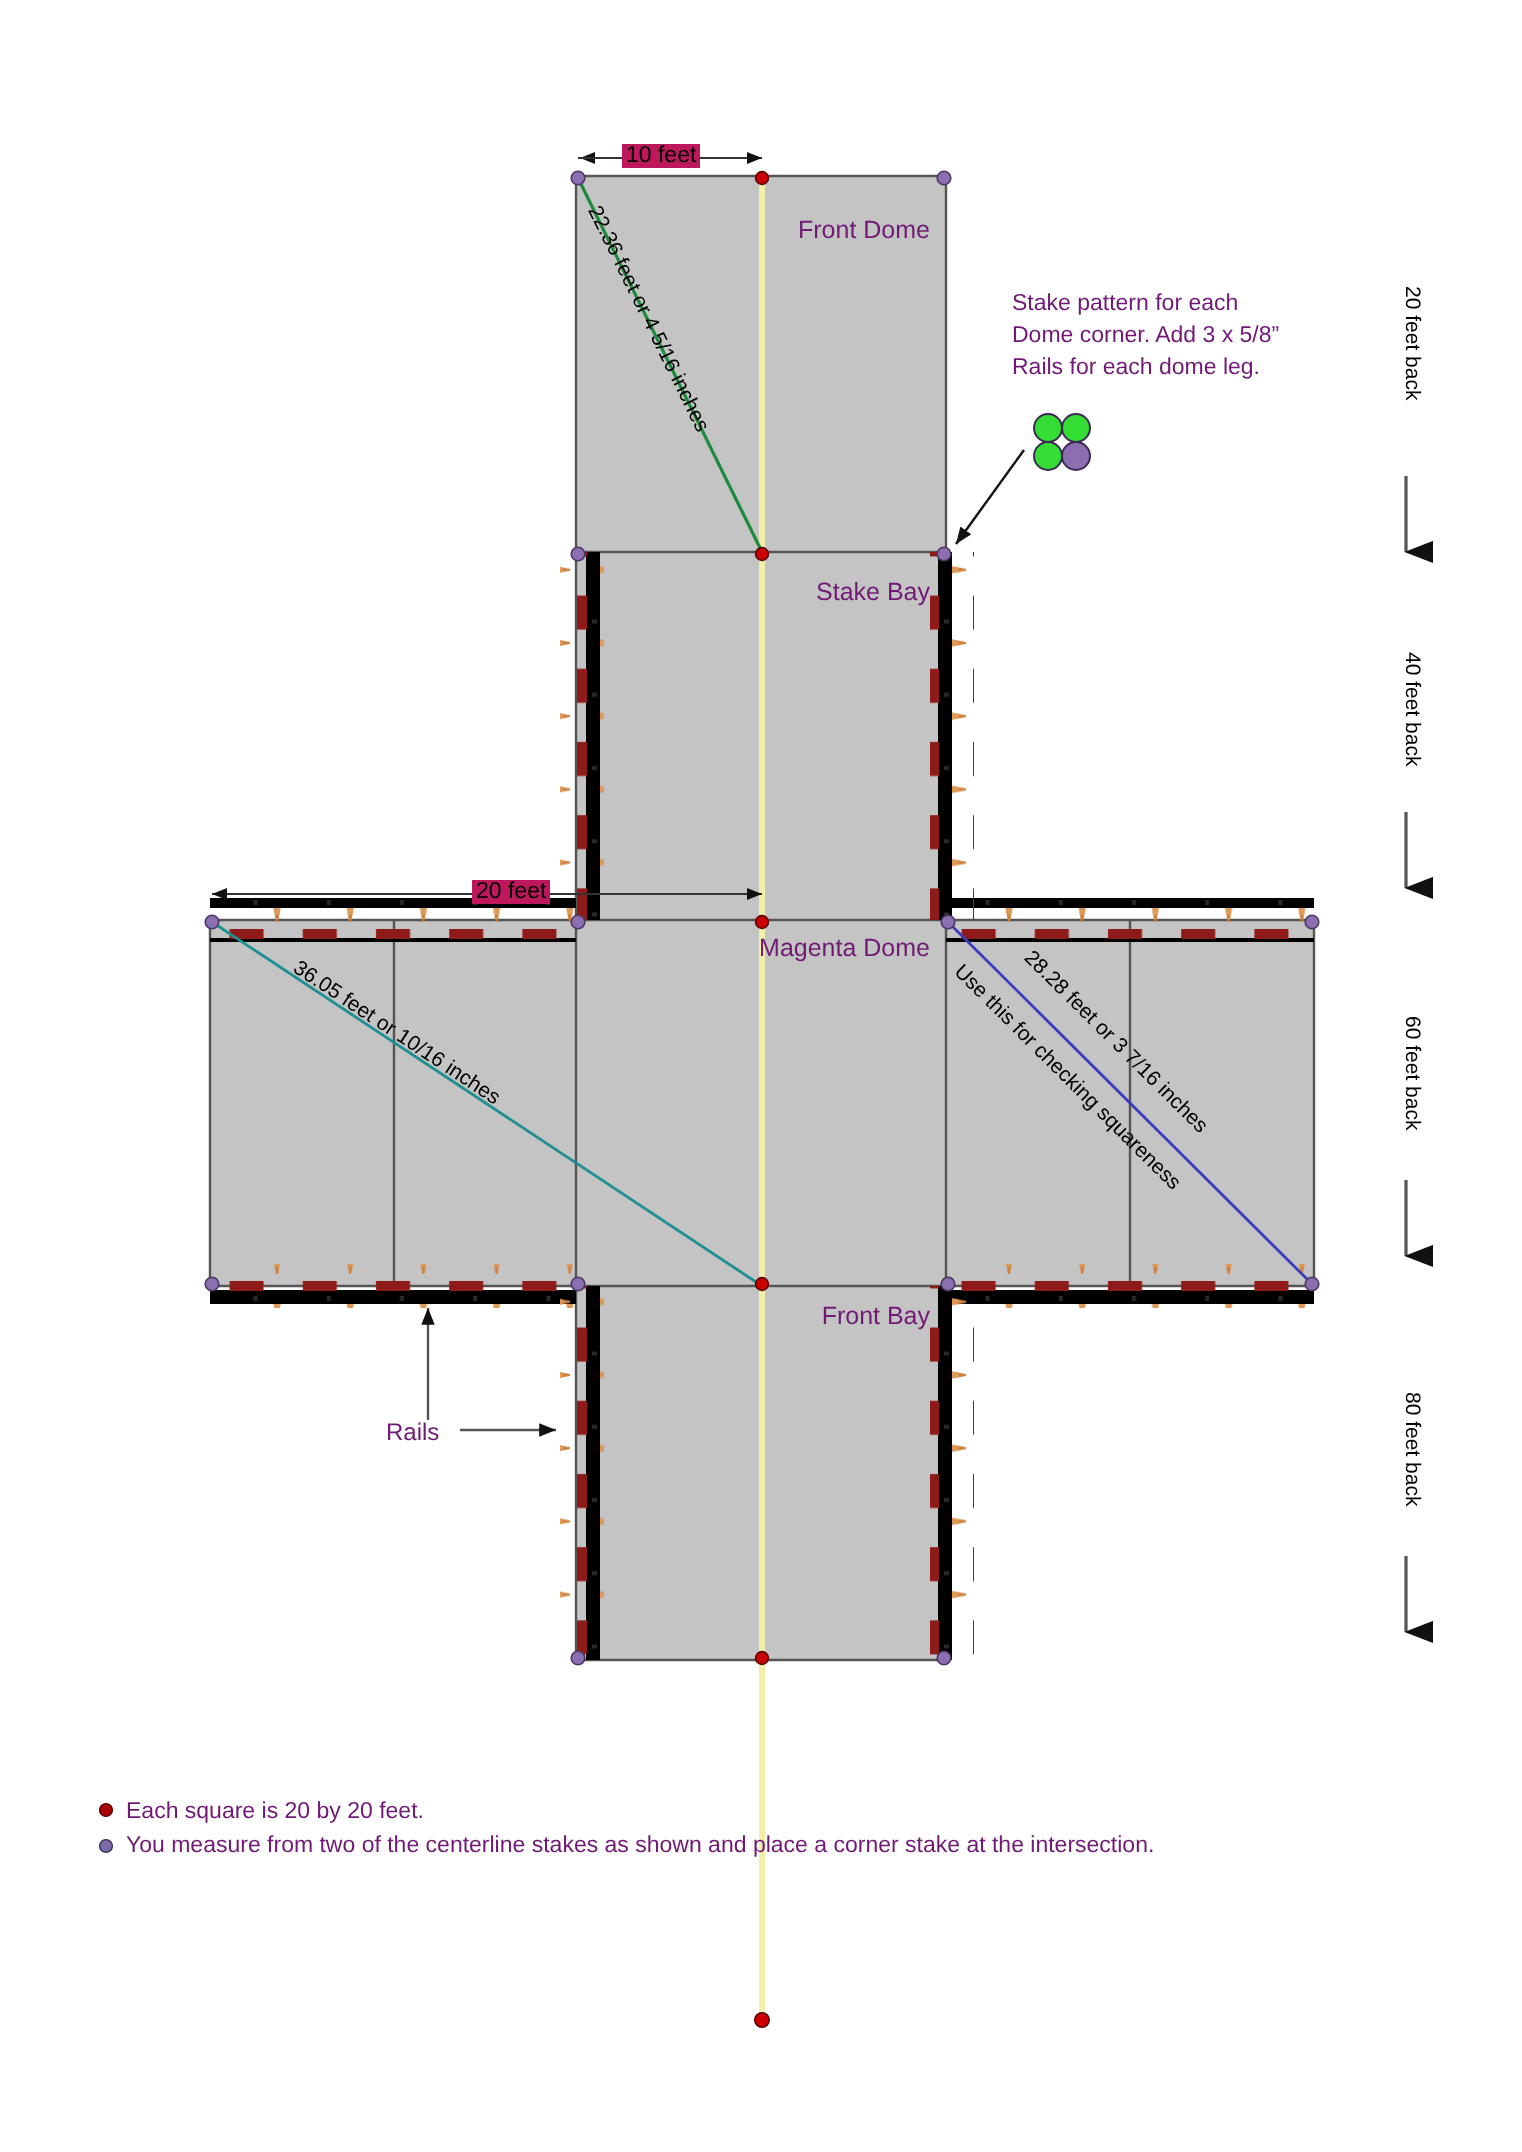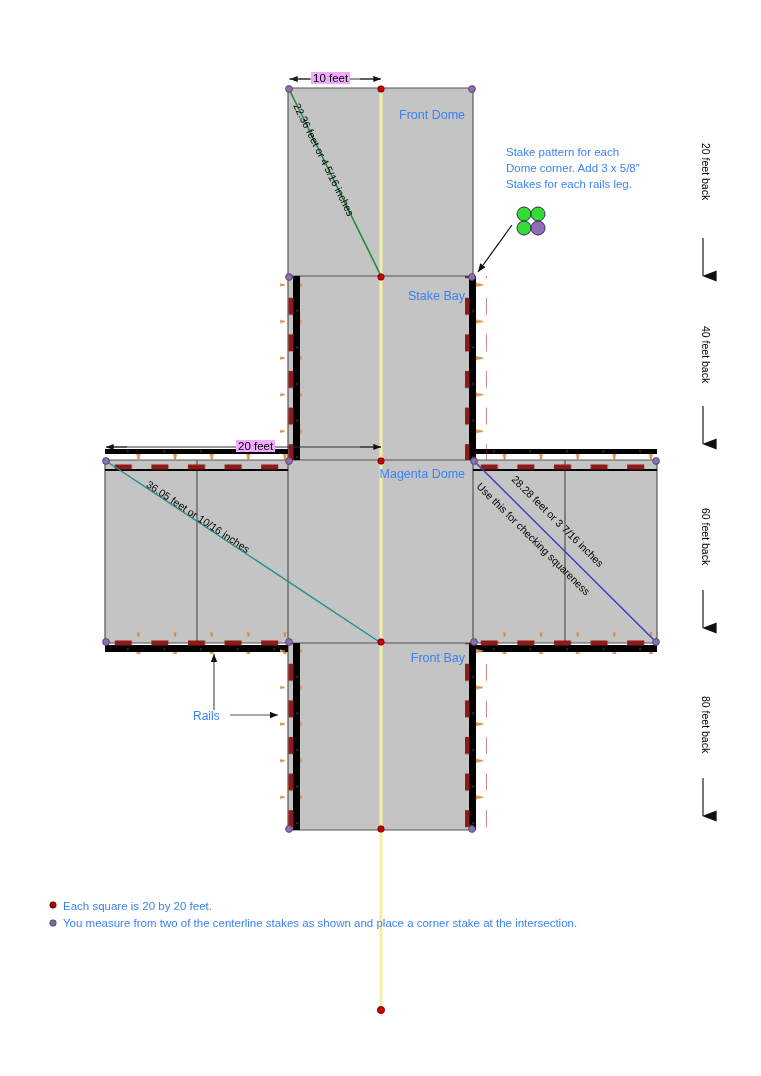--- a/index.html
+++ b/index.html
@@ -1,26 +1,26 @@
 <!DOCTYPE html>
 <html><head>
 <meta charset="utf-8">
 <style>
   html,body{margin:0;padding:0;background:#ffffff;}
   body{width:761px;height:1076px;position:relative;overflow:hidden;
        font-family:"Liberation Sans","DejaVu Sans",sans-serif;color:#000;}
   #stage{position:absolute;left:0;top:0;width:761px;height:1076px;}
   svg{position:absolute;left:0;top:0;}
-  .txt{position:absolute;white-space:pre;font-size:11.5px;color:#3b82f6;line-height:1.45;}
+  .txt{position:absolute;white-space:pre;font-size:11.5px;color:#701a75;line-height:1.45;}
   .room-label{font-size:12.5px;text-align:right;}
   .note{font-size:11.5px;}
   .legend{font-size:11.5px;margin-top:32px;}
   .sidelab{position:absolute;font-size:10.5px;white-space:nowrap;
            transform-origin:0 0;}
-  .dimlab{position:absolute;font-size:11.5px;background:#f0abfc;padding:0 2px;white-space:nowrap;}
+  .dimlab{position:absolute;font-size:11.5px;background:#be185d;padding:0 2px;white-space:nowrap;}
   .diaglab{position:absolute;font-size:10.5px;white-space:nowrap;transform-origin:0 0;}
 </style>
 </head>
 <body>
 
 <div id="stage">
 
 <svg width="761" height="1076">
   <defs>
     <marker id="ah" markerWidth="9" markerHeight="9" refX="8" refY="3.2" orient="auto">
@@ -190,18 +190,18 @@
 
 <div class="sidelab" style="left:712px;top:143px;transform:rotate(90deg);">20 feet back</div>
 <div class="sidelab" style="left:712px;top:326px;transform:rotate(90deg);">40 feet back</div>
 <div class="sidelab" style="left:712px;top:508px;transform:rotate(90deg);">60 feet back</div>
 <div class="sidelab" style="left:712px;top:696px;transform:rotate(90deg);">80 feet back</div>
 
 <div class="txt" style="left:193px;top:708px;font-size:12px;">Rails</div>
 
 <div class="txt note" style="left:506px;top:144px;">Stake pattern for each</div>
 <div class="txt note" style="left:506px;top:160px;">Dome corner. Add 3 x 5/8”</div>
-<div class="txt note" style="left:506px;top:176px;">Stakes for each rails leg.</div>
+<div class="txt note" style="left:506px;top:176px;">Rails for each dome leg.</div>
 
 <div class="txt legend" style="left:63px;top:866px;">Each square is 20 by 20 feet.</div>
 <div class="txt legend" style="left:63px;top:883px;">You measure from two of the centerline stakes as shown and place a corner stake at the intersection.</div>
 
 </div>
 
 </body></html>

